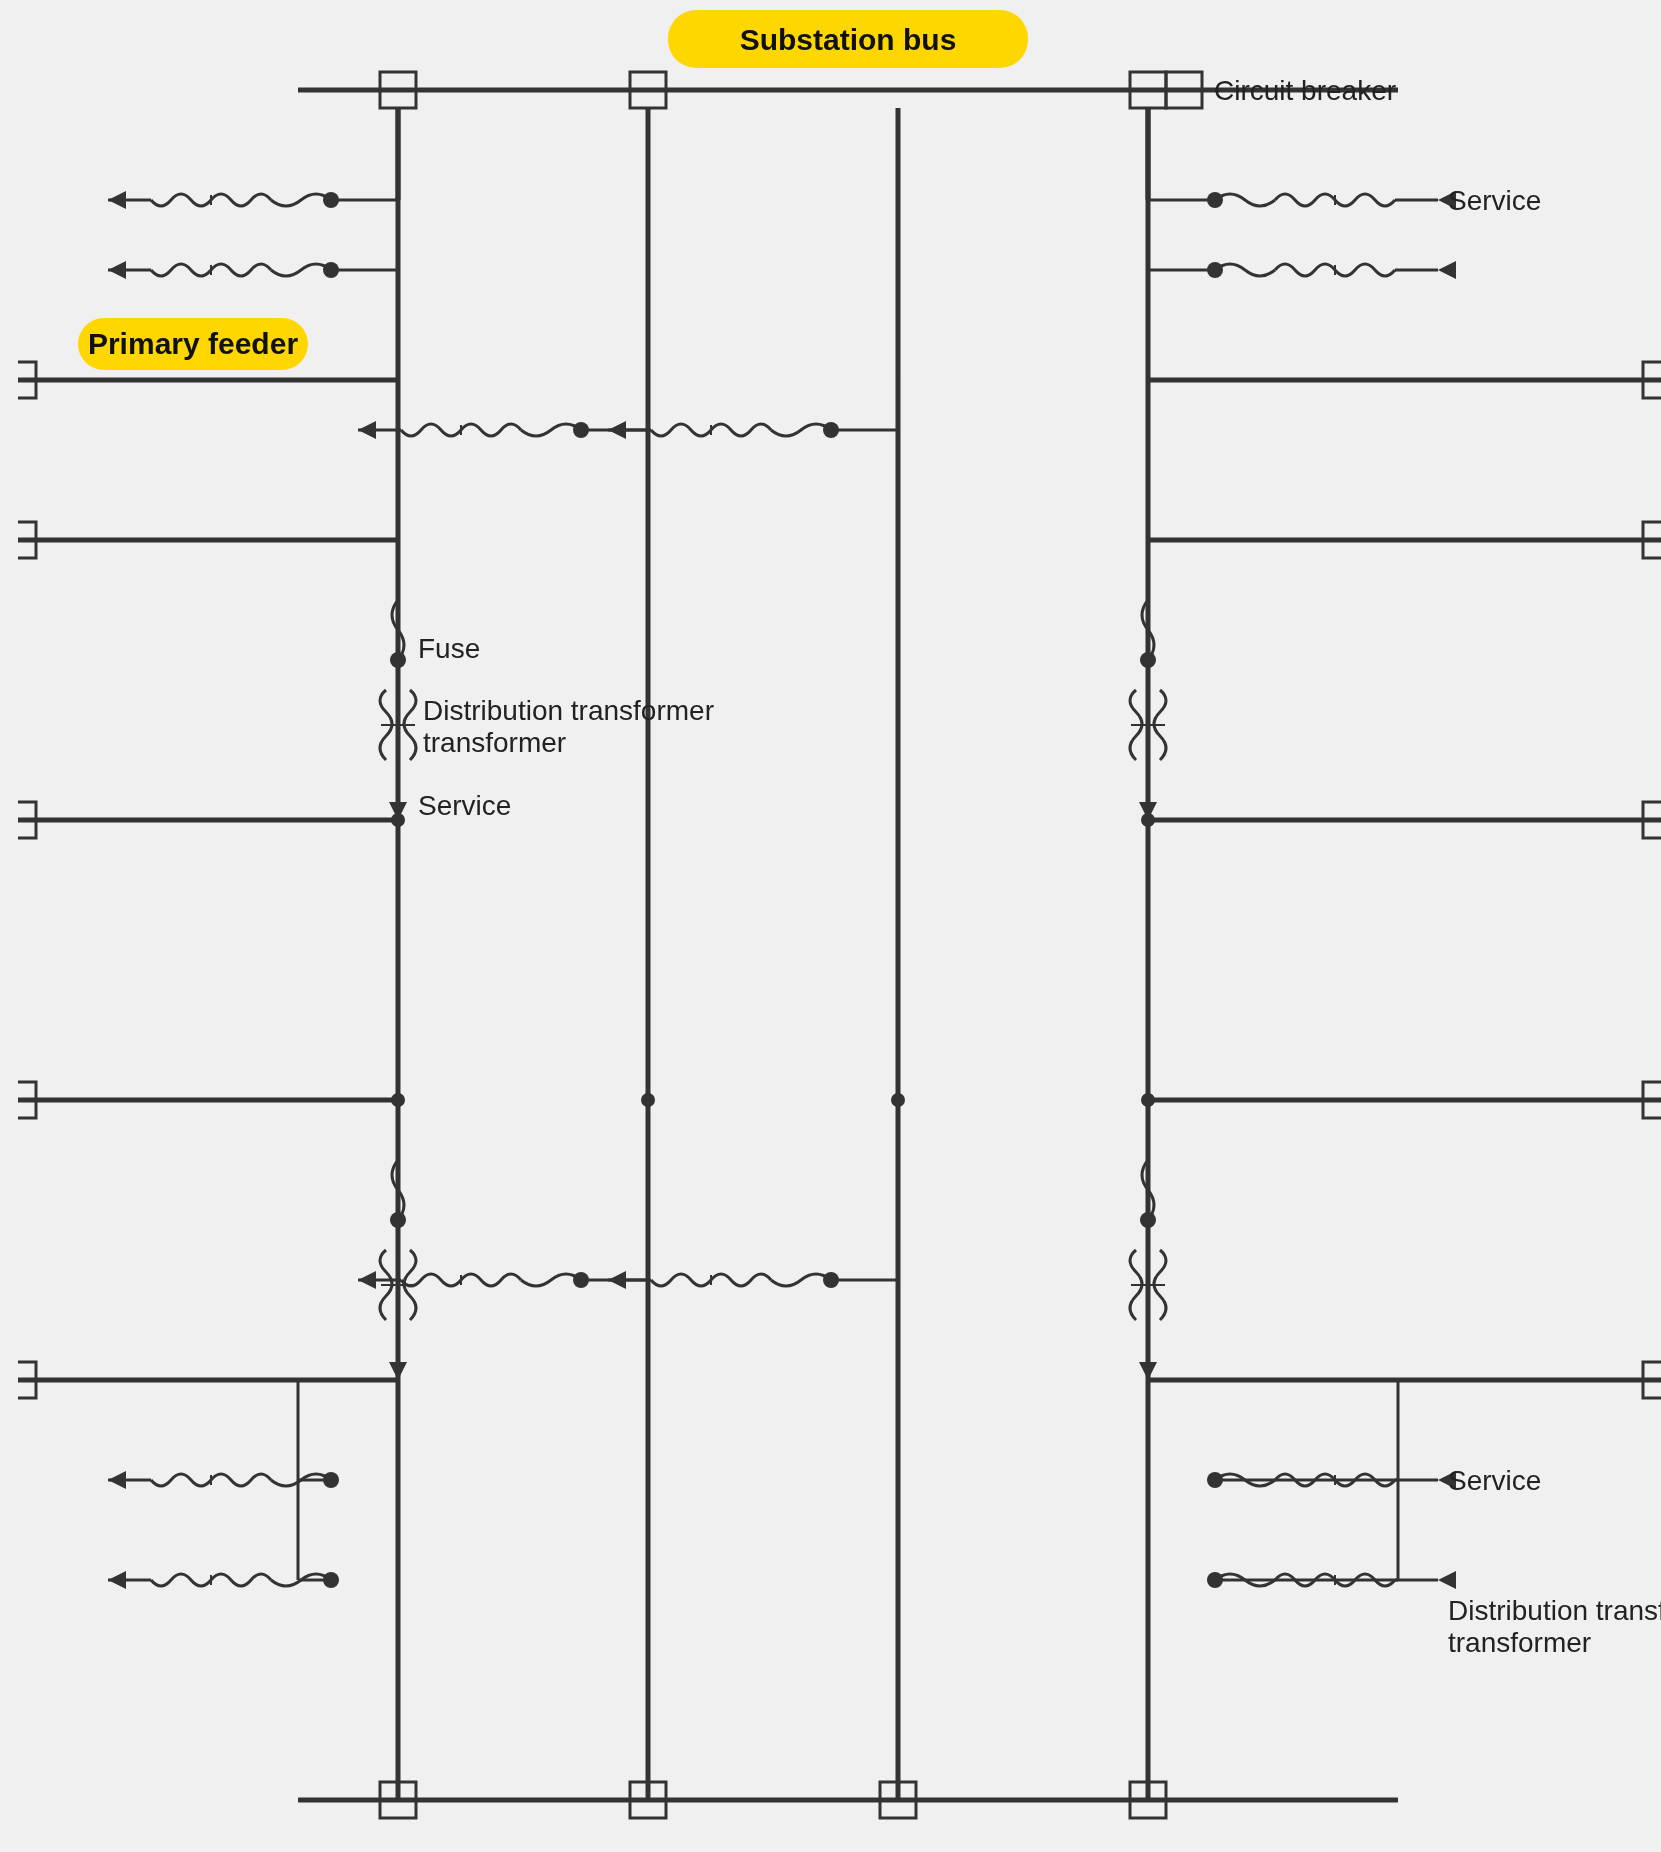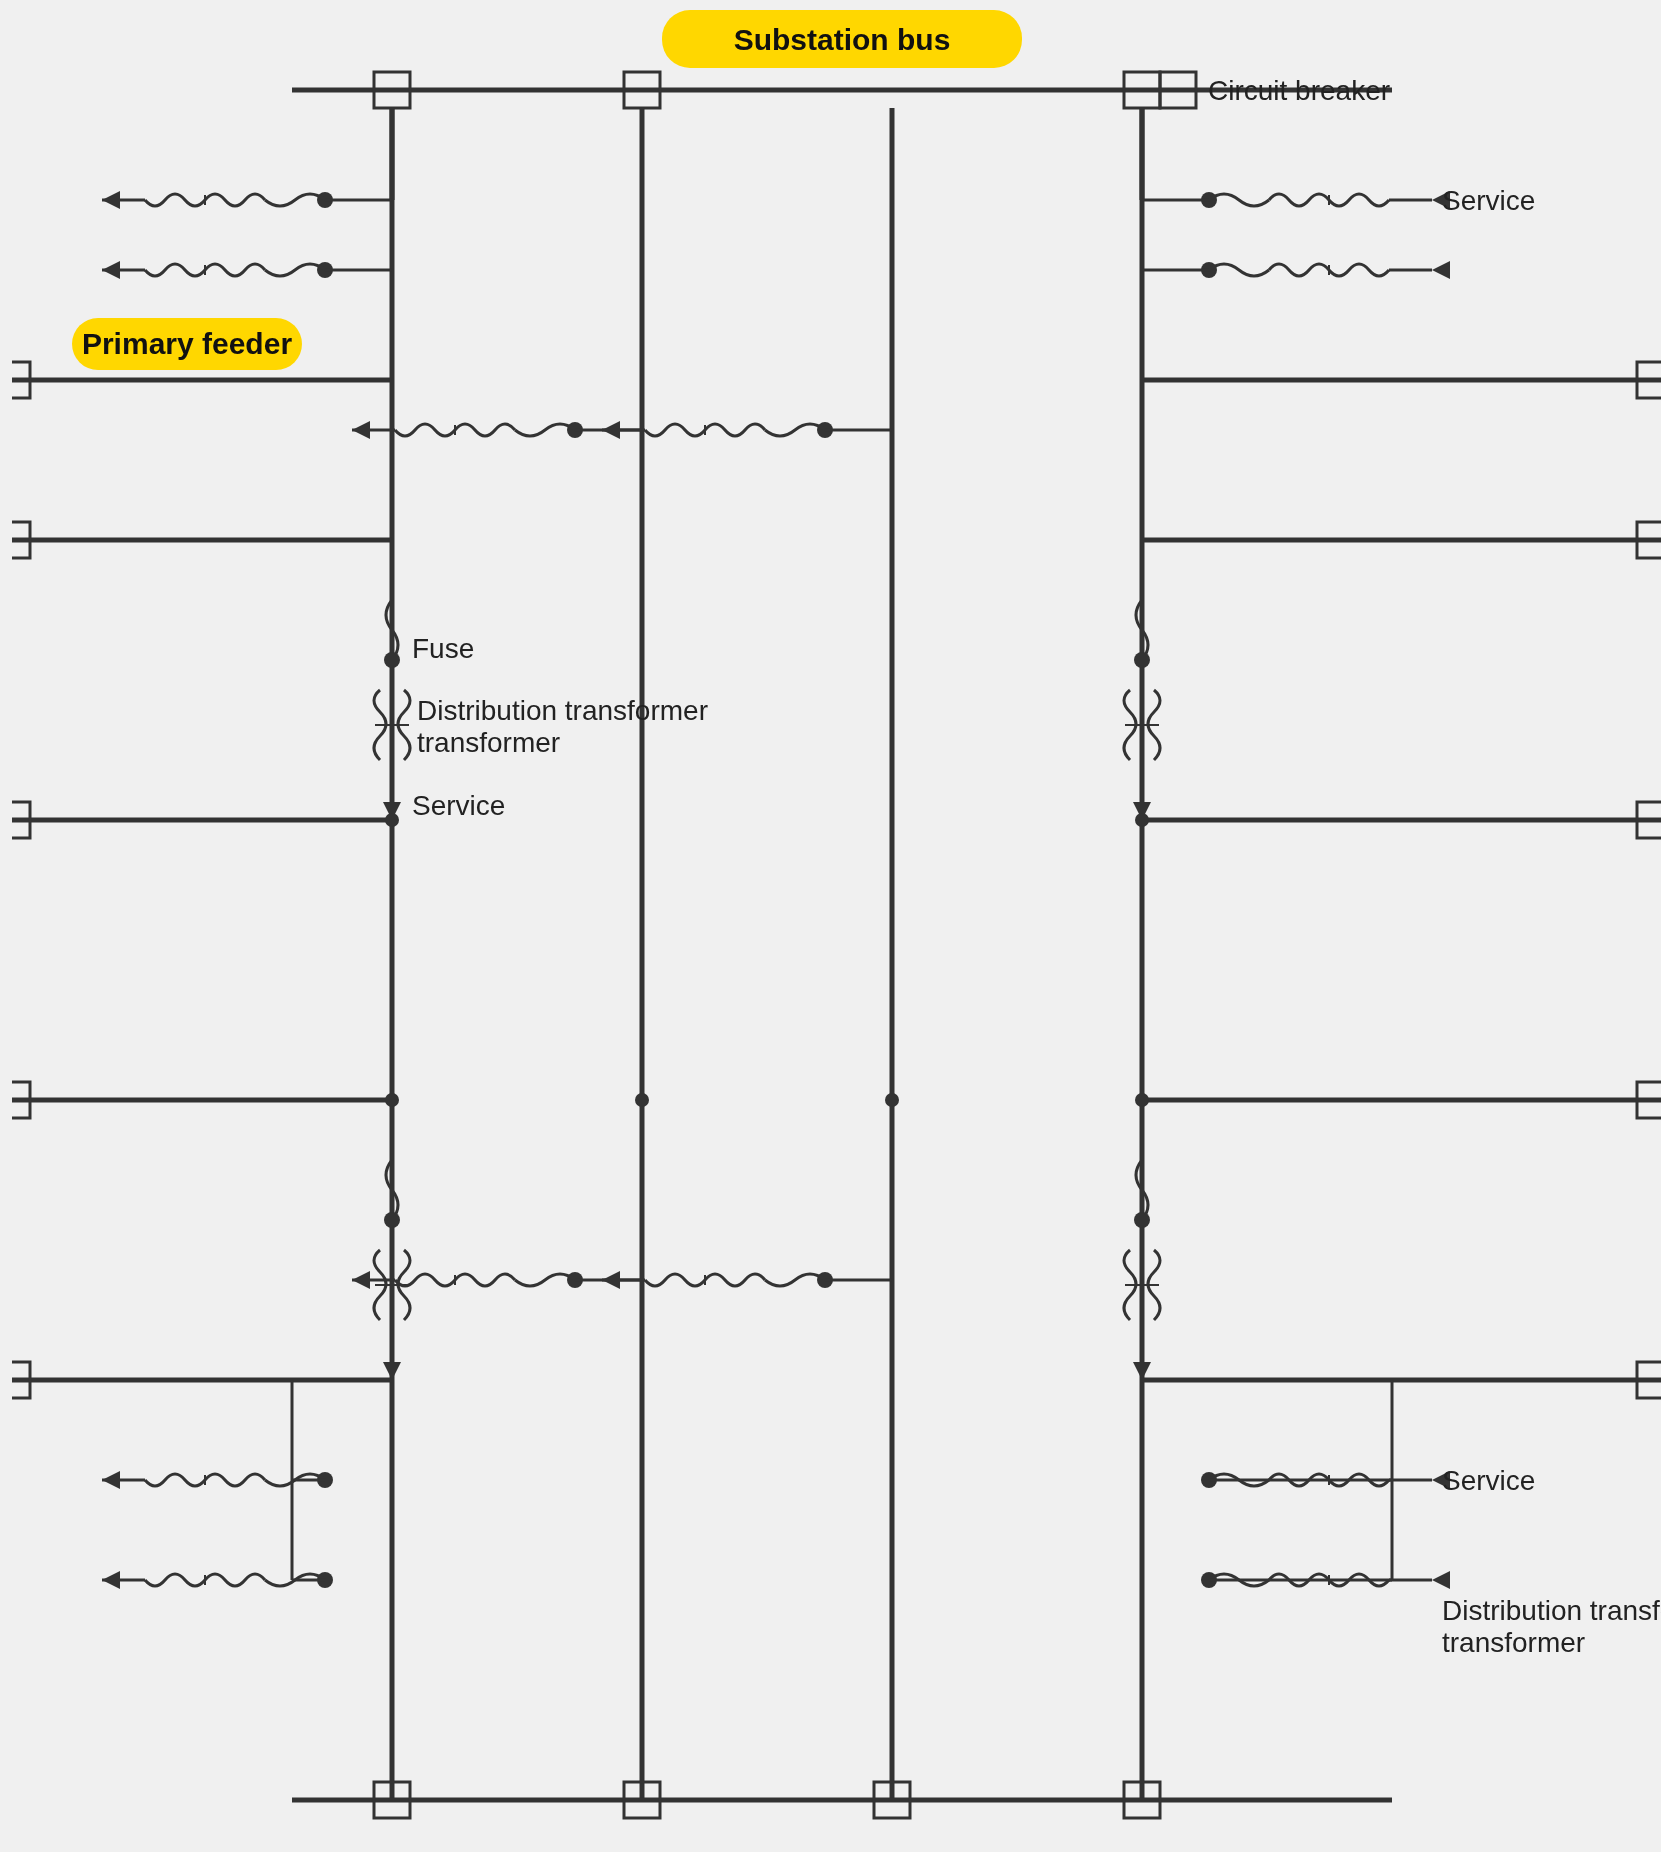--- a/index.html
+++ b/index.html
@@ -6,21 +6,21 @@
     body {
       background: #f0f0f0;
       width: 1661px;
       height: 1852px;
       overflow: hidden;
       font-family: Arial, sans-serif;
       position: relative;
     }
     #diagram-container {
       position: absolute;
-      top: 0; left: 12px;
+      top: 0; left: 18px;
       width: 1585px;
       height: 1852px;
     }
     svg {
       width: 1661px;
       height: 1852px;
     }
     .label-text {
       font-family: Arial, sans-serif;
       font-size: 28px;

